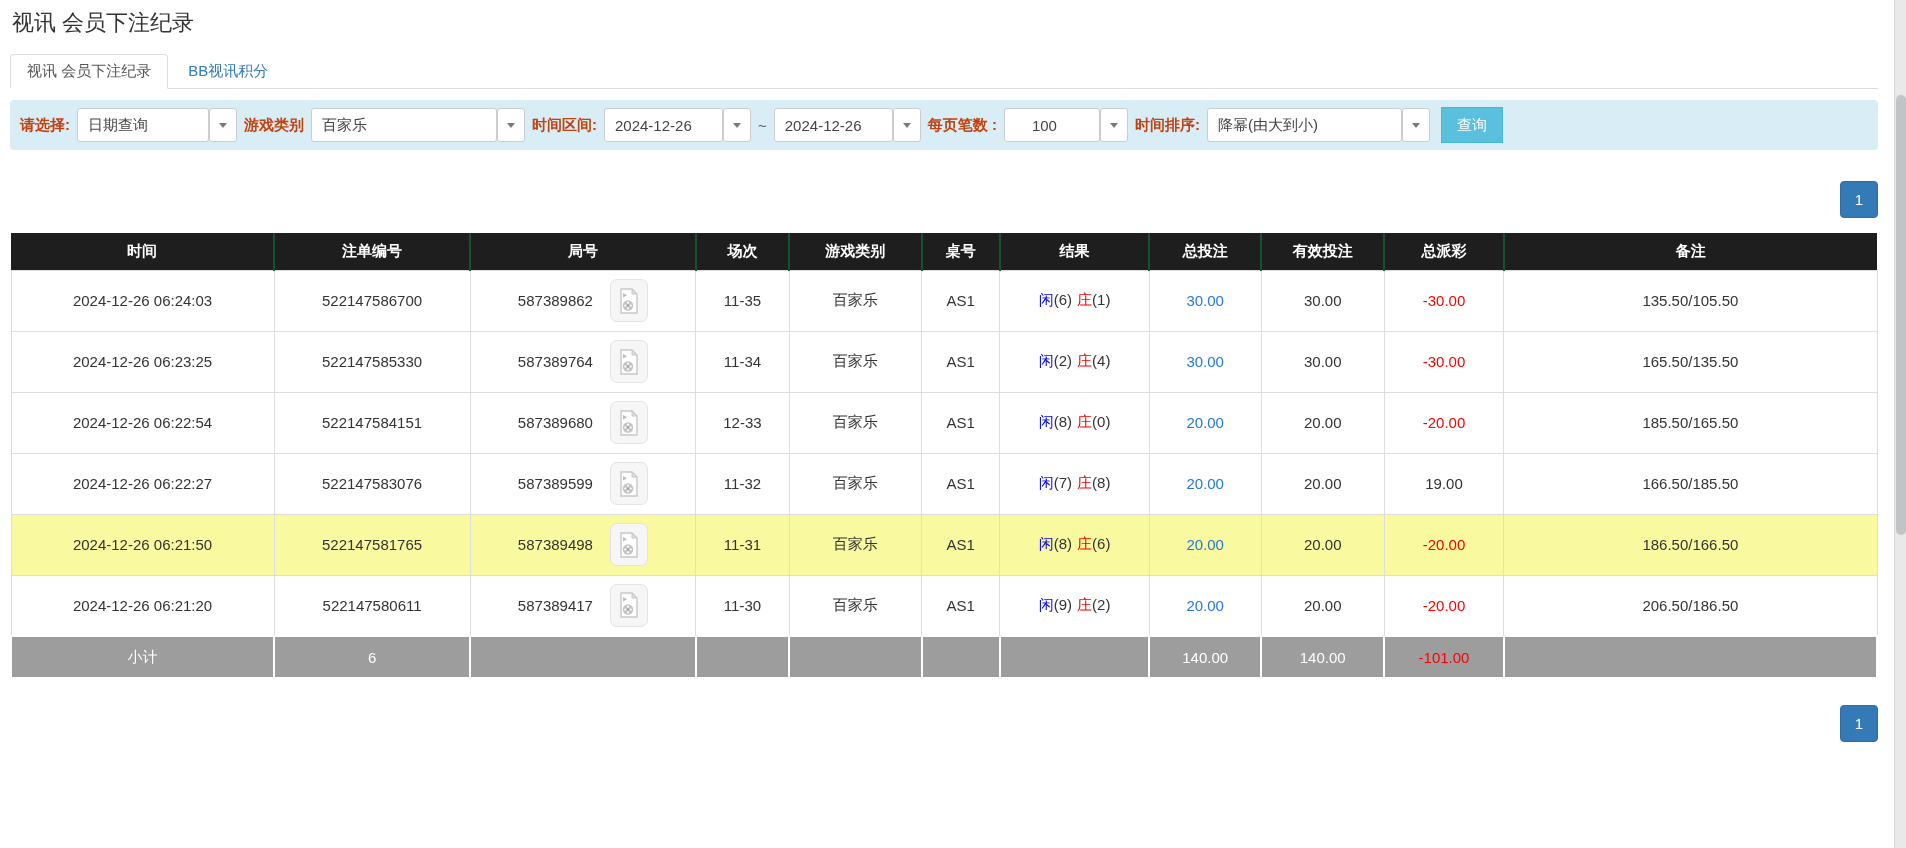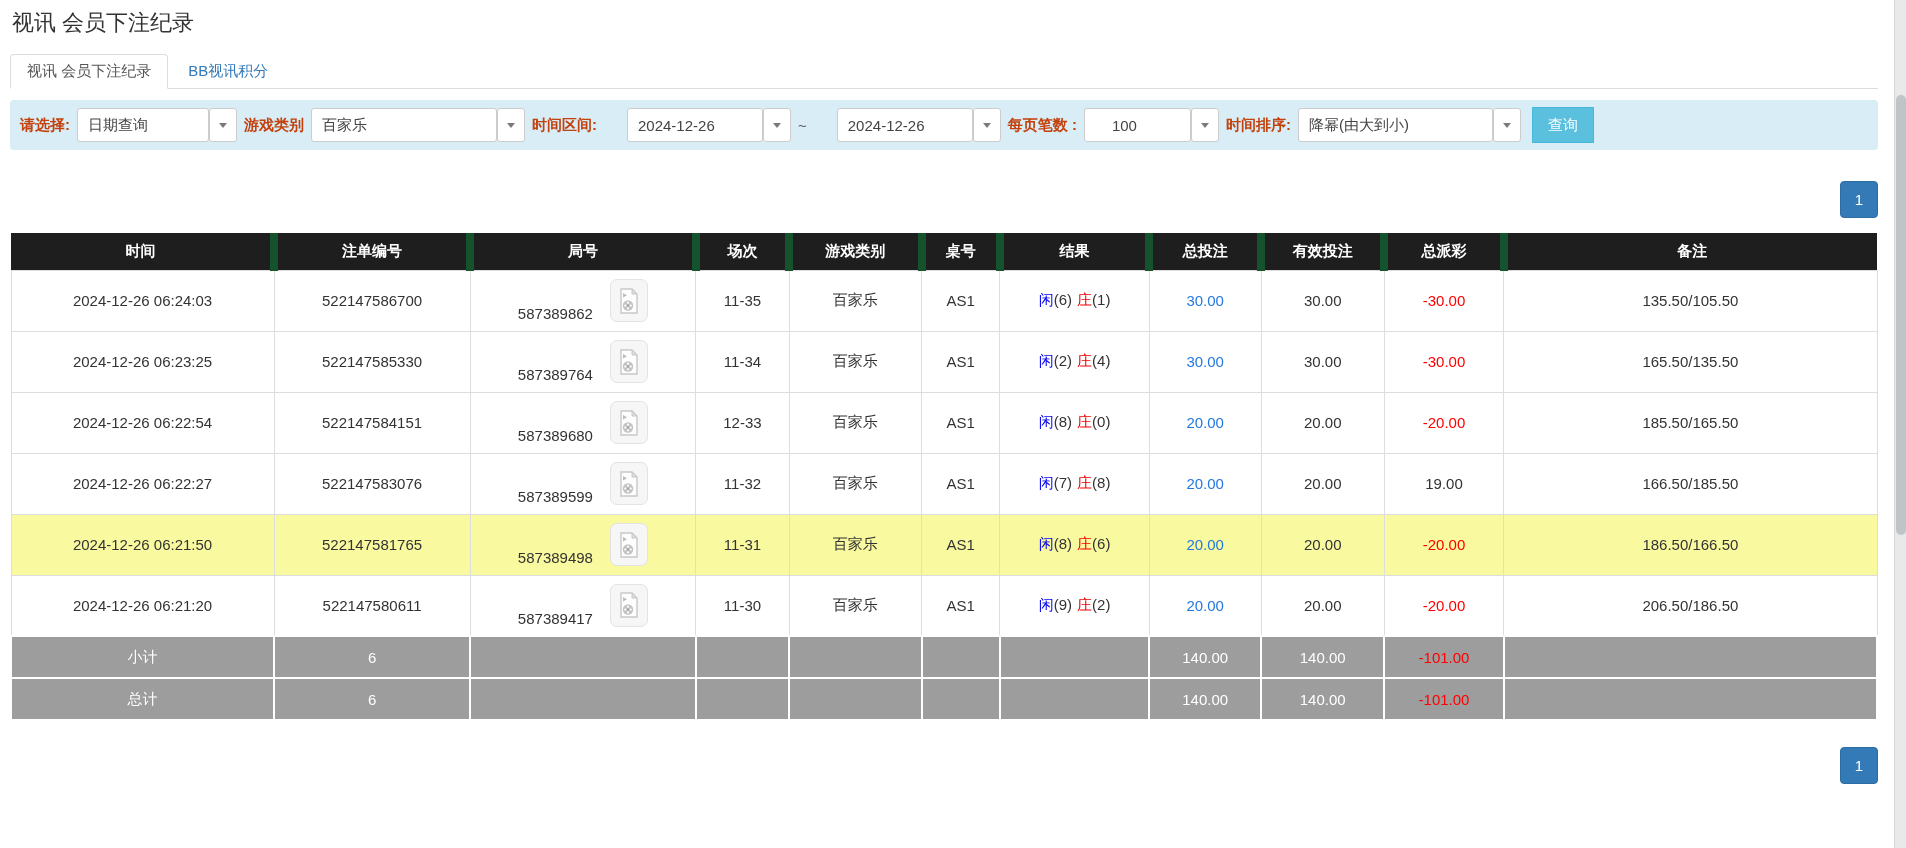--- a/index.html
+++ b/index.html
@@ -23,53 +23,53 @@
   
   .filter-bar { margin-top: 11px; height: 50px; background: #d9edf7; border-radius: 4px;
     display: flex; align-items: center; padding: 0 10px; gap: 7px; }
   .f-label { font-size: 15px; font-weight: bold; color: #c2410c; white-space: nowrap; }
   .sel { display: flex; align-items: center; gap: 0; }
   .sel-box { background: #fff; border: 1px solid #ccc; border-radius: 3px; height: 34px;
     display: flex; align-items: center; padding: 0 10px; font-size: 15px; color: #444; white-space: nowrap; }
   .sel-caret { background: #fff; border: 1px solid #ccc; border-radius: 3px; width: 28px; height: 34px;
     display: flex; align-items: center; justify-content: center; }
   .caret-shape { width: 0; height: 0; border-left: 4px solid transparent; border-right: 4px solid transparent; border-top: 5px solid #7a7a7a; }
-  .w130 { width: 132px; } .w185 { width: 186px; } .w135 { width: 136px; margin-left: 23px; } .w95 { width: 107px; padding-left: 27px; } .w160 { width: 195px; }
+  .w130 { width: 132px; } .w185 { width: 186px; } .w135 { width: 119px; } .w95 { width: 96px; padding-left: 27px; } .w160 { width: 195px; }
   .tilde { font-size: 15px; color: #555; }
   .search-btn { background: #5bc0de; border: 1px solid #46b8da; color: #fff; font-size: 15px;
     height: 36px; padding: 0 15px; border-radius: 0; cursor: pointer; margin-left: 4px;
     font-family: "Liberation Sans", "DejaVu Sans", sans-serif; }
 
   
   .summary-bar { margin-top: 43px; background: #dff0d8; border: 1px solid #d6e9c6; border-radius: 4px;
     height: 54px; display: flex; align-items: center; justify-content: space-between; padding: 0 16px; font-size: 15px; }
   .summary-left { color: #3c763d; }
   .summary-right { color: #ff0000; }
 
   
   .pg-row-top { display: flex; justify-content: flex-end; margin-top: 31px; }
   .pg-btn { width: 38px; height: 37px; background: #337ab7; border: 1px solid #2e6da4; border-radius: 4px;
     color: #fff; font-size: 15px; display: flex; align-items: center; justify-content: center; cursor: pointer; }
   .pg-row-bottom { display: flex; justify-content: flex-end; margin-top: 26px; }
 
   
   table { width: 100%; border-collapse: collapse; table-layout: fixed; margin-top: 15px; font-size: 15px; }
   thead th { background: #1e1e1e; color: #fff; font-weight: bold; height: 37px; text-align: center;
-    border-right: 8px solid #14532d; overflow: hidden; }
+    border-right: 2px solid #14532d; overflow: hidden; }
   thead th:last-child { border-right: none; }
   tbody td { height: 61px; background: #fff; border: 1px solid #ddd; text-align: center; color: #333; overflow: hidden; }
   tbody tr.highlight td { background: #f9f99f; }
   tfoot td { height: 42px; background: #9d9d9d; color: #fff; border: 2px solid #fff; text-align: center; overflow: hidden; }
   .blue { color: #2479e0; }
   .red { color: #ff0000; }
   .res-p { color: #0000ee; }
   .res-b { color: #ee0000; margin-left: 5px; }
 
   
-  .round-wrap { display: inline-flex; align-items: flex-end; justify-content: center; gap: 17px; }
+  .round-wrap { display: inline-flex; align-items: center; justify-content: center; gap: 17px; }
   .vid-btn { display: inline-flex; align-items: center; justify-content: center;
     width: 38px; height: 43px; background: #f6f6f6; border: 1px solid #e3e3e3; border-radius: 7px; cursor: pointer; }
 
   
   .scrollbar { position: fixed; top: 0; right: 0; width: 12px; height: 848px; background: #e9e9e9; border-left: 1px solid #d8d8d8; }
   .scroll-thumb { position: absolute; top: 95px; left: 1px; width: 10px; height: 440px; background: #c0c4c7; border-radius: 5px; }
 </style>
 </head>
 <body>
 
@@ -368,33 +368,20 @@
     <td></td>
     <td></td>
     <td></td>
     <td></td>
     <td></td>
     <td>140.00</td>
     <td>140.00</td>
     <td class="red">-101.00</td>
     <td></td>
   </tr>
-        <tr>
-    <td>总计</td>
-    <td>6</td>
-    <td></td>
-    <td></td>
-    <td></td>
-    <td></td>
-    <td></td>
-    <td>140.00</td>
-    <td>140.00</td>
-    <td class="red">-101.00</td>
-    <td></td>
-  </tr>
       </tfoot>
   </table>
 
   <div class="pg-row-bottom">
     <div class="pg-btn">1</div>
   </div>
 
 </div>
 
 <div class="scrollbar">

